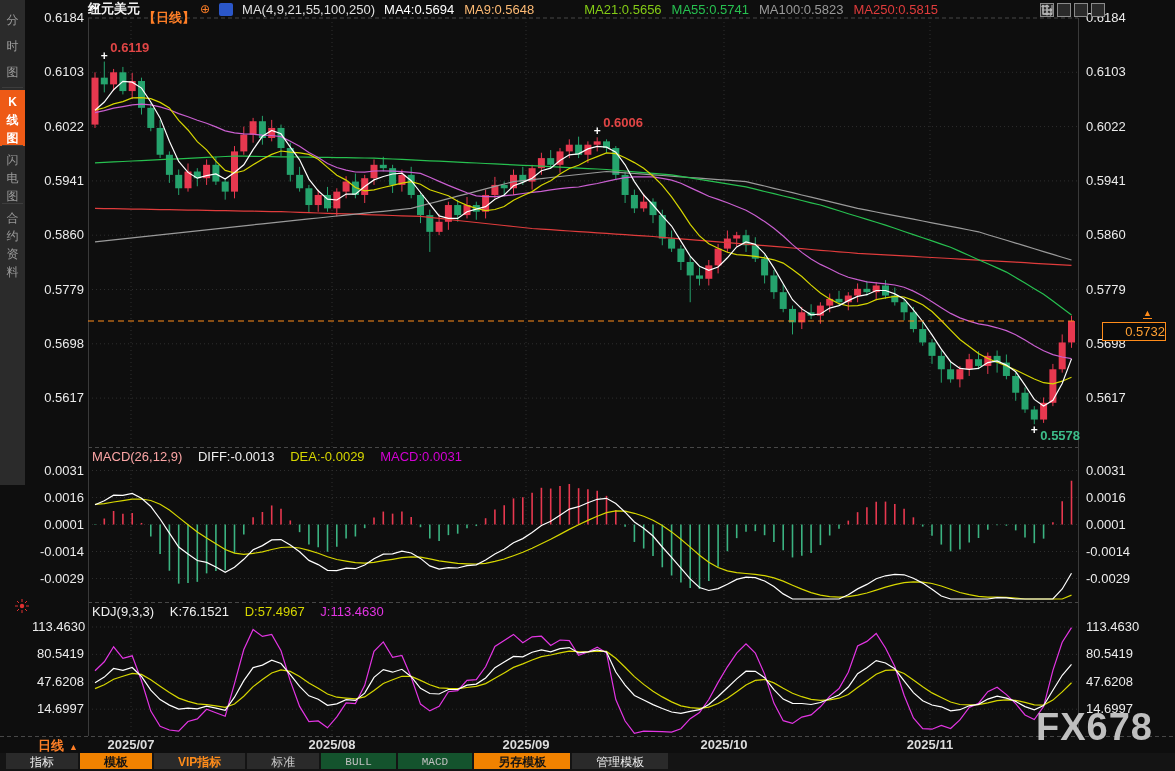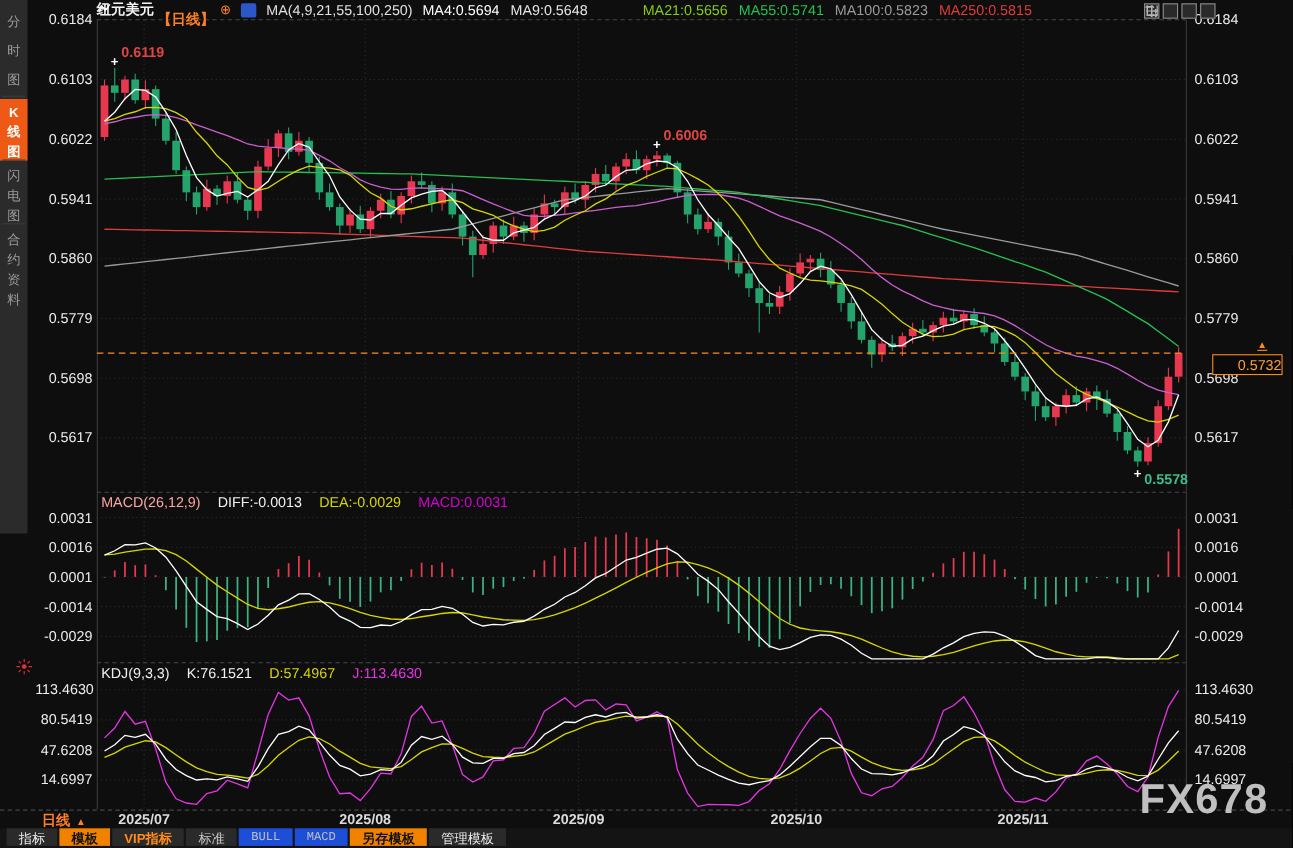--- a/index.html
+++ b/index.html
@@ -33,26 +33,26 @@
   #ptag-arrow{position:absolute;left:1143px;top:308px;color:#ff8c1a;font-size:9px;z-index:7;border-bottom:1px solid #ff8c1a;line-height:10px;}
   
   .anno{position:absolute;font-size:13px;font-weight:bold;z-index:4;white-space:nowrap;}
   
   #timeline{position:absolute;left:0;top:737px;width:1175px;height:16px;z-index:4;}
   #period-btn{position:absolute;left:38px;top:0;color:#ff7f27;font-weight:bold;font-size:13px;cursor:pointer;}
   #period-btn .arr{font-size:9px;margin-left:5px;}
   .mlab{position:absolute;top:0;transform:translateX(-50%);color:#dcdcdc;font-weight:bold;font-size:13px;}
   
   #toolbar{position:absolute;left:0;top:753px;width:1175px;height:18px;background:#141414;display:flex;gap:2px;padding-left:6px;box-sizing:border-box;z-index:6;}
-  .tab{height:16px;line-height:18px;padding:0 11px;font-size:12px;cursor:pointer;}
+  .tab{height:16px;line-height:18px;padding:0 24px;font-size:12px;cursor:pointer;}
   .t-plain{background:#2a2a2a;color:#eee;}
   .t-active{background:#f08200;color:#131313;font-weight:bold;}
   .t-vip{background:#2a2a2a;color:#ff8c1a;font-weight:bold;}
   .t-dim{background:#2a2a2a;color:#c8c8c8;}
-  .t-mono{background:#1d4ed8;color:#c0c0c0;font-family:"Liberation Mono","DejaVu Sans Mono",monospace;font-size:11px;}
+  .t-mono{background:#14532d;color:#c0c0c0;font-family:"Liberation Mono","DejaVu Sans Mono",monospace;font-size:11px;}
   #watermark{position:absolute;left:1036px;top:706px;font-size:38px;font-weight:bold;color:#cfcfcf;letter-spacing:1px;z-index:5;pointer-events:none;opacity:.92;}
   #sunicon{position:absolute;left:14px;top:598px;z-index:4;}
   svg{position:absolute;left:0;top:0;z-index:1;}
 </style>
 </head>
 <body>
 
 <div id="app">
   <svg id="chart" width="1175" height="771">
       <line x1="88" y1="18" x2="1078" y2="18" stroke="#474747" stroke-dasharray="4 3" stroke-width="1"></line>
@@ -449,21 +449,21 @@
       <span class="hdr-period" style="margin-left:-6px">【日线】</span>
       <span class="oplus" style="margin-left:-4px">⊕</span>
     <span class="blueicon">
         <svg width="14" height="13">
           <polyline points="2,10 5,5 8,8 12,3" fill="none" stroke="#fff" stroke-width="1.3"></polyline>
         </svg>
       </span>
     <span class="ma-chip" style="color:#e0e0e0">MA(4,9,21,55,100,250)</span>
     <span id="ma-chips" style="display:flex;gap:10px;">
         <span class="ma-chip" style="color: rgb(255, 255, 255);">MA4:0.5694</span>
-        <span class="ma-chip" style="color: #e5e5e5;">MA9:0.5648</span>
+        <span class="ma-chip" style="color: #fdba74;">MA9:0.5648</span>
         <span class="ma-chip" style="color: #84cc16; margin-left: 40px;">MA21:0.5656</span>
         <span class="ma-chip" style="color: rgb(39, 192, 80);">MA55:0.5741</span>
         <span class="ma-chip" style="color: rgb(154, 154, 154);">MA100:0.5823</span>
         <span class="ma-chip" style="color: rgb(224, 60, 60);">MA250:0.5815</span>
       </span>
   </div>
   <div id="winicons">
       <div class="wicon">
         <svg width="13" height="13">
           <path d="M7 2v10M2 7h10M7 2l-2 2M7 2l2 2M7 12l-2-2M7 12l2-2" stroke="#b5b5b5" fill="none" stroke-width="1.1"></path>

